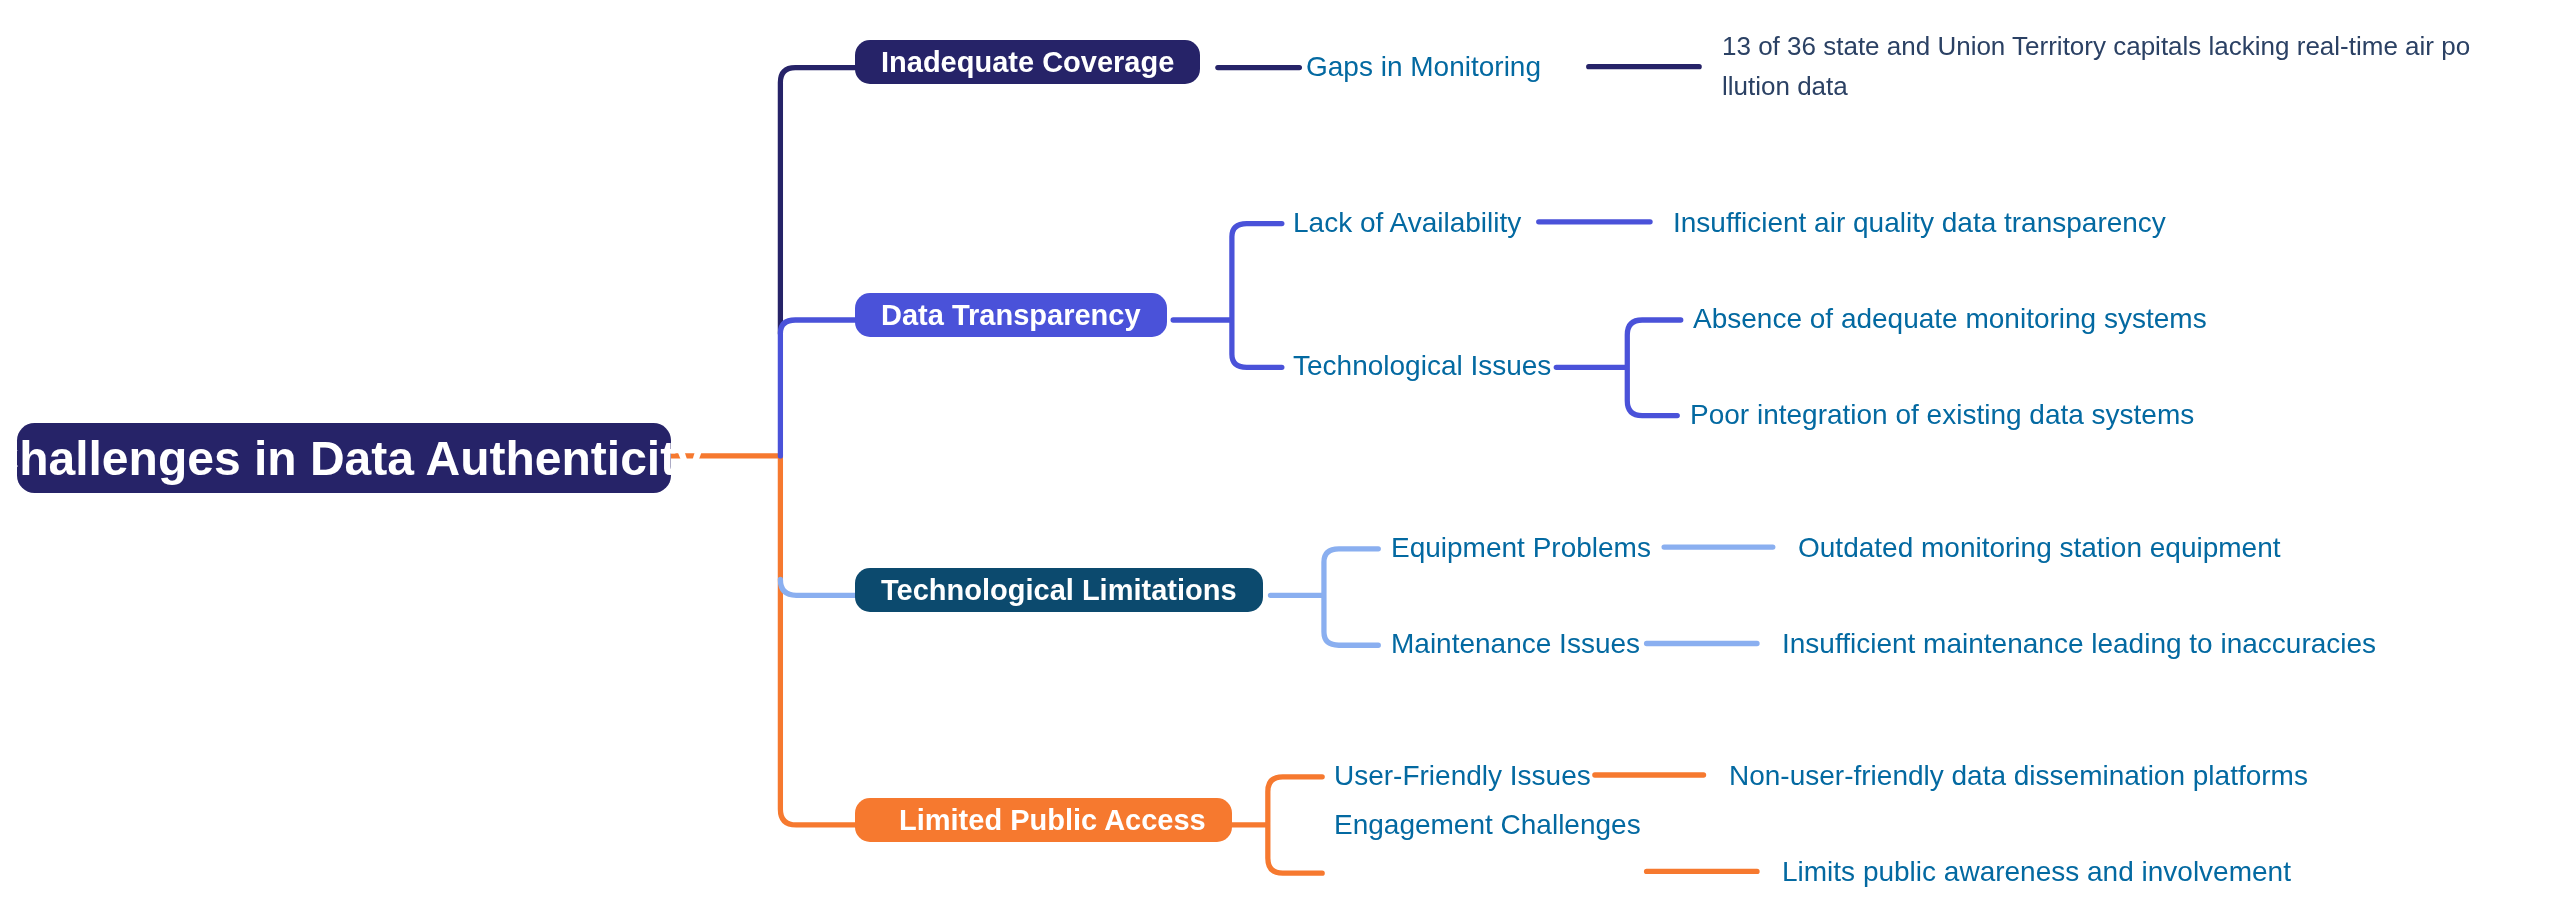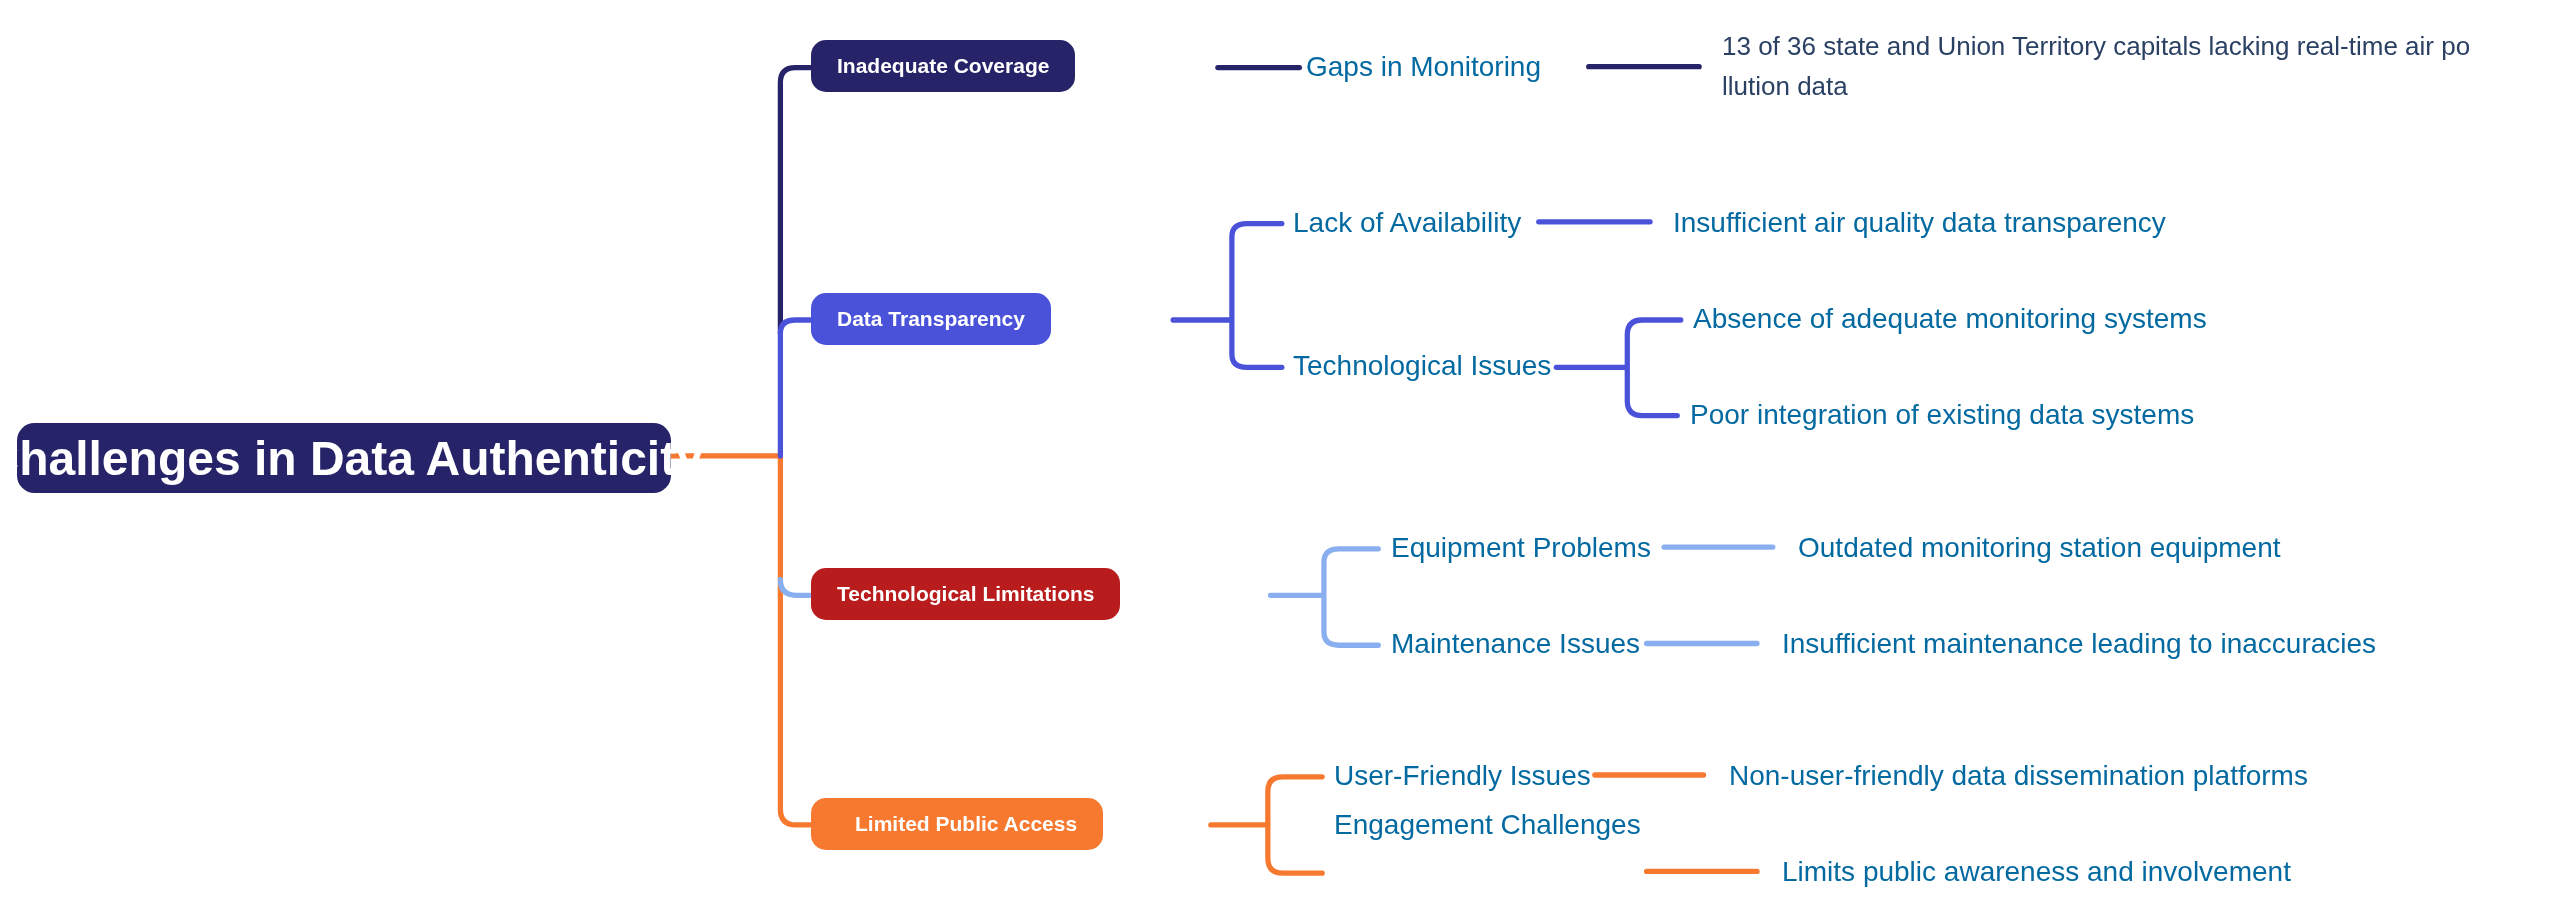--- a/index.html
+++ b/index.html
@@ -9,24 +9,24 @@
   svg.links path{fill:none;stroke-width:6;stroke-linecap:round;}
   .lk-navy{stroke:#262368;}
   .lk-indigo{stroke:#4a52d9;}
   .lk-lblue{stroke:#8aaff0;}
   .lk-orange{stroke:#f6792f;}
 
   .pill{position:absolute;display:flex;align-items:center;justify-content:center;
         color:#ffffff;font-weight:bold;white-space:nowrap;box-sizing:border-box;}
   .pill.root{left:16.7px;top:423px;width:654px;height:70px;border-radius:17.5px;
              font-size:48px;background:#262368;}
-  .pill.topic{height:52px;border-radius:15px;font-size:21px;padding:0 26px;left:811px;}
+  .pill.topic{height:44px;border-radius:15px;font-size:29px;padding:0 26px;left:855px;}
   .bg-navy{background:#262368;}
   .bg-indigo{background:#4a52d9;}
-  .bg-lblue{background:#b91c1c;}
+  .bg-lblue{background:#0c4a6e;}
   .bg-orange{background:#f6792f;}
 
   .lbl{position:absolute;font-size:28px;color:#0369a1;white-space:nowrap;
        transform:translateY(-52%);}
   .leaf-wrap{position:absolute;font-size:26px;color:#2b4164;line-height:1.55;
              white-space:pre-line;width:859px;}
 </style>
 </head>
 <body>
 

